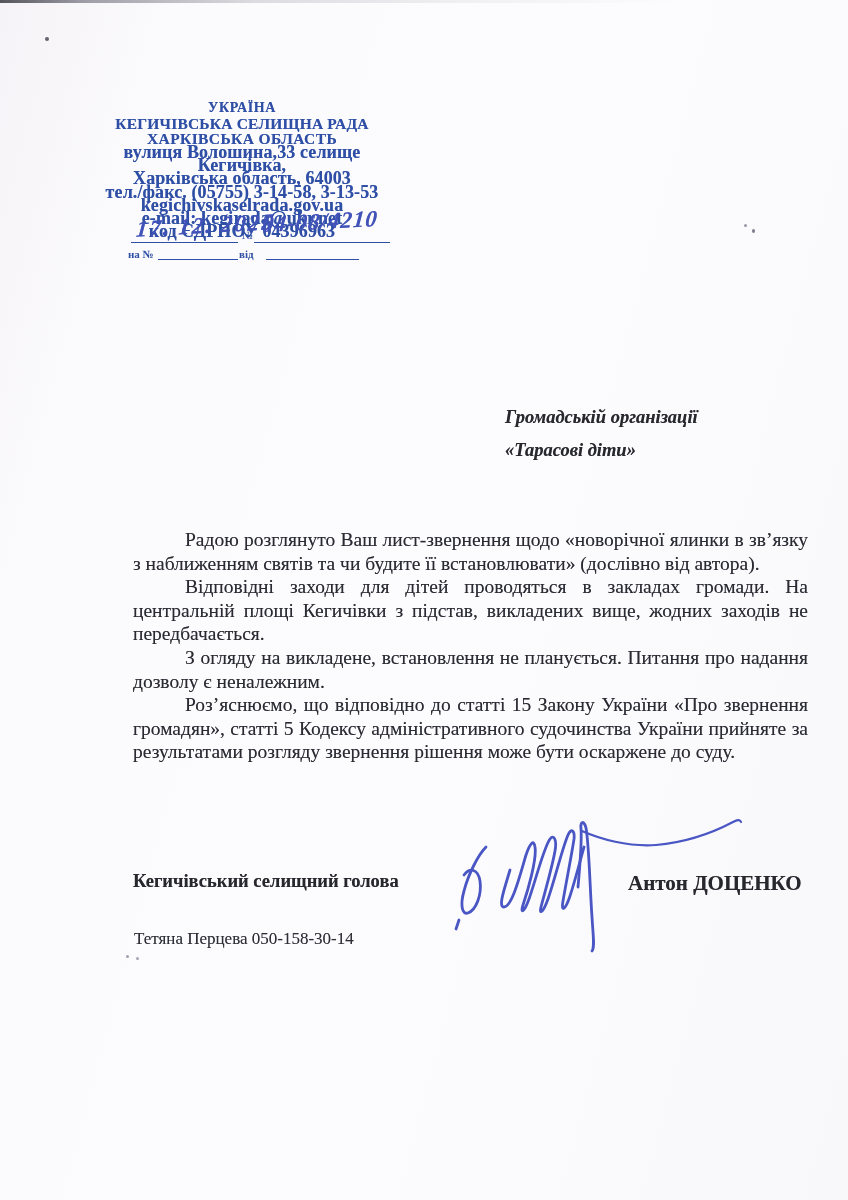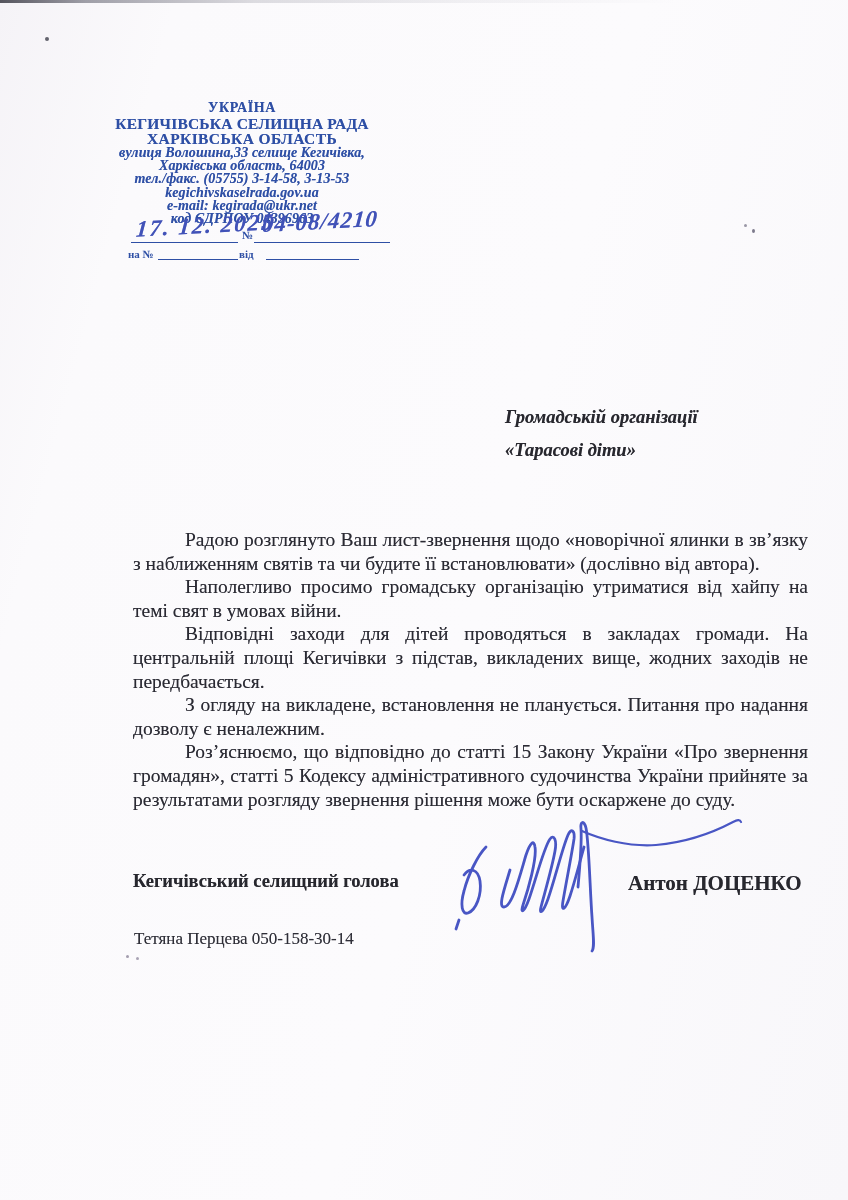--- a/index.html
+++ b/index.html
@@ -29,21 +29,21 @@
   .speck-e{left:136px;top:957px;width:3px;height:3px;background:#a9a3b4;}
   
   .letterhead{
     position:absolute;left:92px;top:100px;width:300px;
     text-align:center;color:#2e4fa5;font-weight:bold;
     text-shadow:0 0 .5px rgba(46,79,165,.55);
   }
   .lh-country{font-size:14px;line-height:16px;letter-spacing:.6px;}
   .lh-council{font-size:15.5px;line-height:15px;letter-spacing:.2px;}
   .lh-region{font-size:15.5px;line-height:15px;letter-spacing:.4px;}
-  .lh-small{font-size:14px;line-height:13.2px;letter-spacing:.1px;font-style:italic;}
+  .lh-small{font-size:18px;line-height:13.2px;letter-spacing:.1px;}
   
   .ref{position:absolute;color:#2e4fa5;}
   .hw{
     position:absolute;color:#4152b8;
     font-style:italic;font-weight:bold;
     transform:rotate(-3deg) skewX(-8deg);
     letter-spacing:2px;white-space:nowrap;
     text-shadow:0 0 .6px rgba(65,82,184,.5);
   }
   .hw-date{left:136px;top:213px;font-size:23px;}
@@ -126,21 +126,20 @@
   <span class="ref ref-label reply-from">від</span>
   <div class="ref ref-line u4"></div>
 
   <div class="recipient">
     <div>Громадській організації</div>
     <div>«Тарасові діти»</div>
   </div>
 
   <main class="body-text">
     <p>Радою розглянуто Ваш лист-звернення щодо «новорічної ялинки в зв’язку з наближенням святів та чи будите її встановлювати» (дослівно від автора).</p>
-    <p>Наполегливо просимо громадську організацію утриматися від хайпу на темі свят в умовах війни.</p>
     <p>Відповідні заходи для дітей проводяться в закладах громади. На центральній площі Кегичівки з підстав, викладених вище, жодних заходів не передбачається.</p>
     <p>З огляду на викладене, встановлення не планується. Питання про надання дозволу є неналежним.</p>
     <p>Роз’яснюємо, що відповідно до статті 15 Закону України «Про звернення громадян», статті 5 Кодексу адміністративного судочинства України прийняте за результатами розгляду звернення рішення може бути оскаржене до суду.</p>
   </main>
 
   <div class="signoff-title">Кегичівський селищний голова</div>
 
   <div class="signature-wrap">
     <svg width="330" height="165" viewBox="0 0 330 165" xmlns="http://www.w3.org/2000/svg">
       <g fill="none" stroke="#3a49c0" stroke-width="2.8" stroke-linecap="round" stroke-linejoin="round" opacity="0.92">

